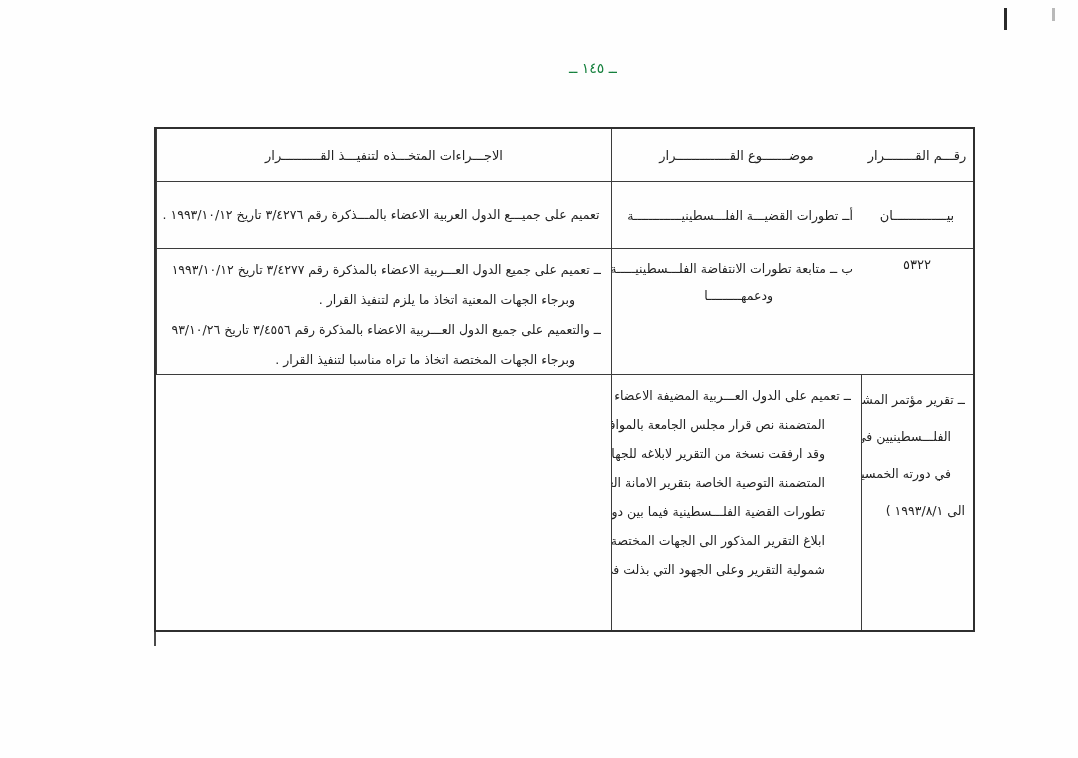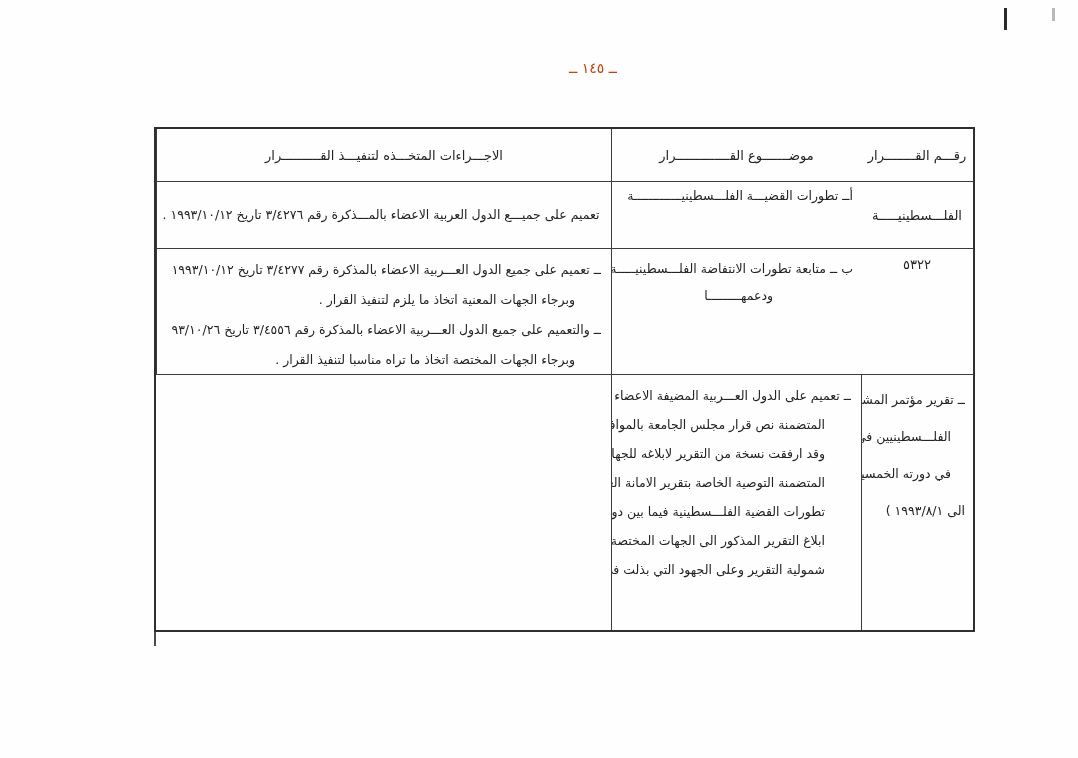--- a/index.html
+++ b/index.html
@@ -5,21 +5,21 @@
   html,body{margin:0;padding:0;}
   body{
     width:1078px;height:758px;position:relative;
     background:#fefefe;
     font-family:"DejaVu Sans", sans-serif;
     color:#232323;
     overflow:hidden;
   }
   .page-number{
     position:absolute;left:538px;top:60px;width:110px;
-    text-align:center;font-size:14px;color:#c2410c;
+    text-align:center;font-size:14px;color:#15803d;
     letter-spacing:1px;
   }
   .scan-mark{position:absolute;background:#2a2a2a;}
   .scan-mark.m1{left:1004px;top:8px;width:3px;height:22px;}
   .scan-mark.m2{left:1052px;top:8px;width:3px;height:13px;background:#b9b9b9;}
   .scan-mark.m3{left:154px;top:630px;width:2px;height:16px;background:#4a4a4a;}
 
   .doc-table{
     position:absolute;left:154px;top:127px;width:821px;height:505px;
     box-sizing:border-box;border:2px solid #2f2f2f;
@@ -36,21 +36,21 @@
     display:flex;align-items:center;justify-content:center;
     font-size:13px;white-space:nowrap;
   }
   .num-cell{
     text-align:center;font-size:13px;letter-spacing:2px;
   }
   .num-cell.top{padding-top:8px;}
   .num-cell.mid{display:flex;align-items:center;justify-content:center;}
   .subj-cell{font-size:12.5px;padding:6px 8px 0 4px;}
   .subj-cell .s-line{white-space:nowrap;line-height:27px;}
-  .subj-cell.r1{display:flex;padding-top:0;}
+  .subj-cell.r1{display:flex;align-items:center;padding-top:0;}
   .subj-cell.r3 .s-line{line-height:37px;}
   .subj-cell .s-indent{padding-right:14px;}
   .subj-cell .s-indent2{padding-right:80px;}
   .subj-cell .s-center{padding-left:40px;}
   .proc-cell{font-size:12.5px;padding:6px 10px 0 4px;justify-content:center;}
   .proc-cell .p-line{white-space:nowrap;line-height:30px;}
   .proc-cell.r1{display:flex;align-items:center;padding-top:0;}
   .proc-cell.r3 .p-line{line-height:29px;}
   .proc-cell .cont{padding-right:26px;}
   .heavy{font-weight:bold;}
@@ -64,21 +64,21 @@
 
 <div class="page-number">ــ ١٤٥ ــ</div>
 
 <div class="doc-table">
 
   <div class="cell head hline num-cell">رقـــم القــــــــرار</div>
   <div class="cell head hline vline">موضـــــــوع القــــــــــــــرار</div>
   <div class="cell head hline vline">الاجـــراءات المتخـــذه لتنفيـــذ القــــــــــرار</div>
 
   <div class="cell hline num-cell mid">
-    <span>الفلـــسطينيـــــة</span>
+    <span>بيــــــــــــــان</span>
   </div>
   <div class="cell hline vline subj-cell r1">
     <div class="s-line">أــ تطورات القضيـــة الفلـــسطينيـــــــــــــة</div>
   </div>
   <div class="cell hline vline proc-cell r1">
     <div class="p-line">تعميم على جميـــع الدول العربية الاعضاء بالمـــذكرة رقم ٣/٤٢٧٦ تاريخ ١٩٩٣/١٠/١٢ .</div>
   </div>
 
   <div class="cell hline num-cell top">
     <span>٥٣٢٢</span>

